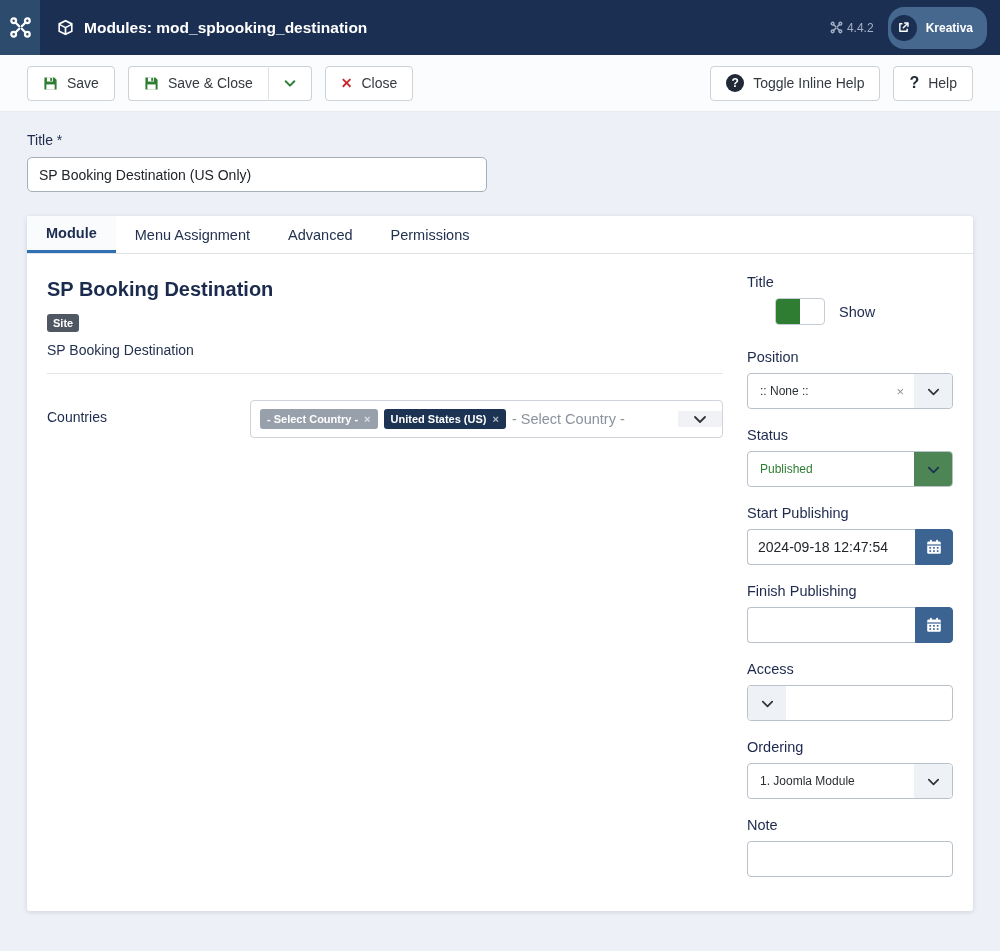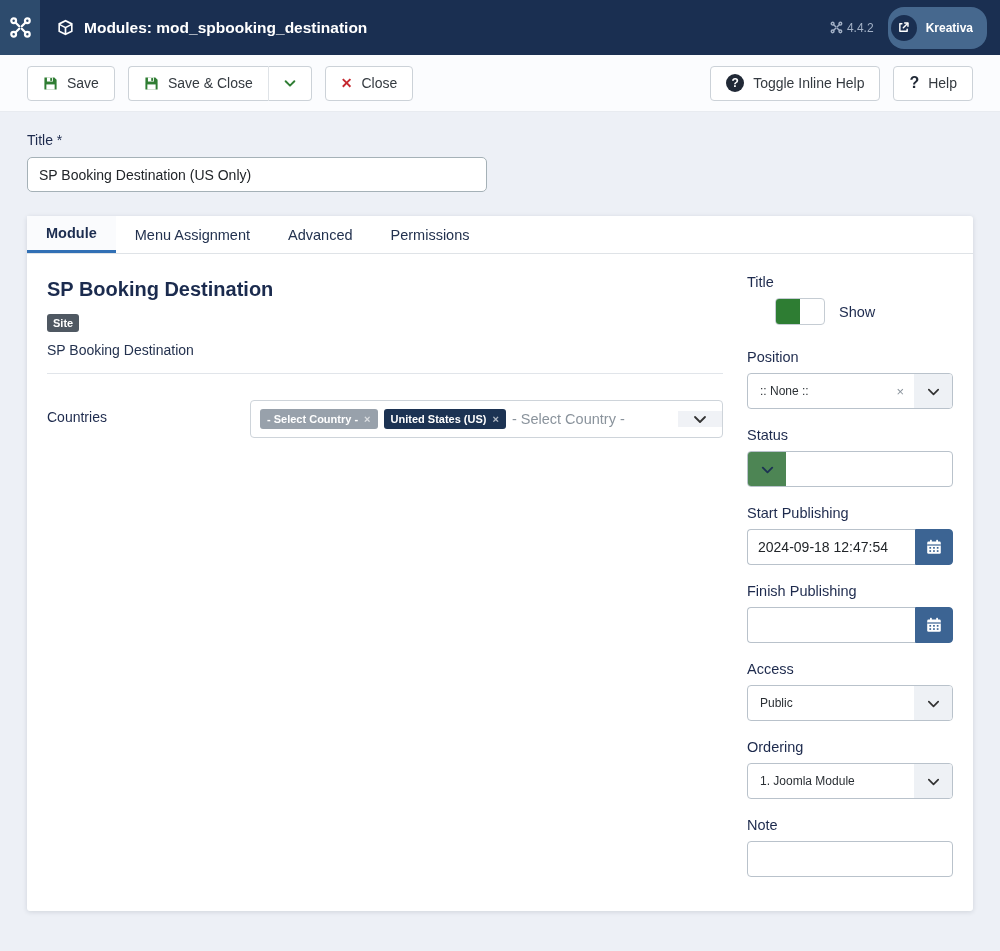--- a/index.html
+++ b/index.html
@@ -233,20 +233,21 @@
               <svg width="15" height="15" viewBox="0 0 16 16">
                 <polyline points="3,6 8,11 13,6" fill="none" stroke="#333" stroke-width="1.8" stroke-linecap="round" stroke-linejoin="round"></polyline>
               </svg>
             </span>
           </div>
         </div>
 
         <div class="sfield">
           <span class="slabel">Status</span>
           <div class="combo">
+            <span class="combo-text green-text">Published</span>
             <span class="combo-chev green">
               <svg width="15" height="15" viewBox="0 0 16 16">
                 <polyline points="3,6 8,11 13,6" fill="none" stroke="#1c3353" stroke-width="2" stroke-linecap="round" stroke-linejoin="round"></polyline>
               </svg>
             </span>
           </div>
         </div>
 
         <div class="sfield">
           <span class="slabel">Start Publishing</span>
@@ -290,21 +291,20 @@
                     <rect x="10.8" y="11.2" width="1.7" height="1.7"></rect>
                 </g>
               </svg>
             </span>
           </div>
         </div>
 
         <div class="sfield">
           <span class="slabel">Access</span>
           <div class="combo">
-            <span class="combo-text">Public</span>
             <span class="combo-chev">
               <svg width="15" height="15" viewBox="0 0 16 16">
                 <polyline points="3,6 8,11 13,6" fill="none" stroke="#333" stroke-width="1.8" stroke-linecap="round" stroke-linejoin="round"></polyline>
               </svg>
             </span>
           </div>
         </div>
 
         <div class="sfield">
           <span class="slabel">Ordering</span>

